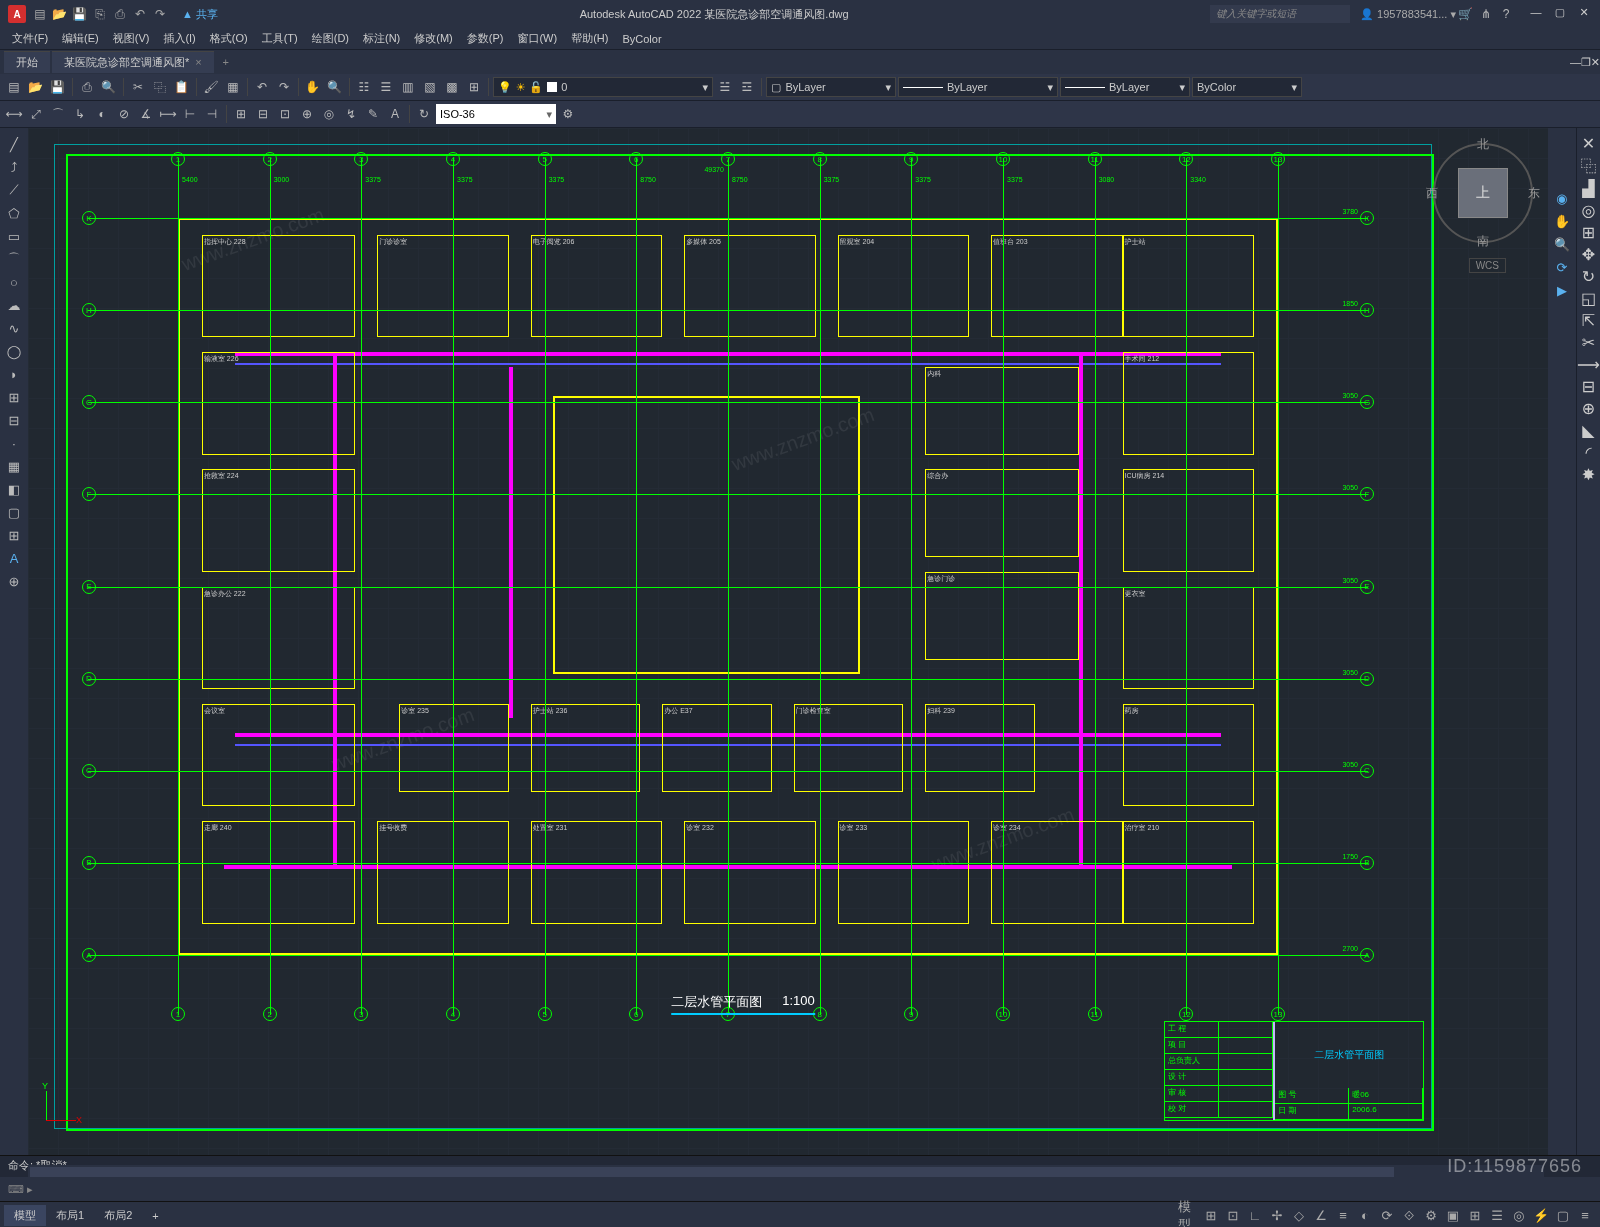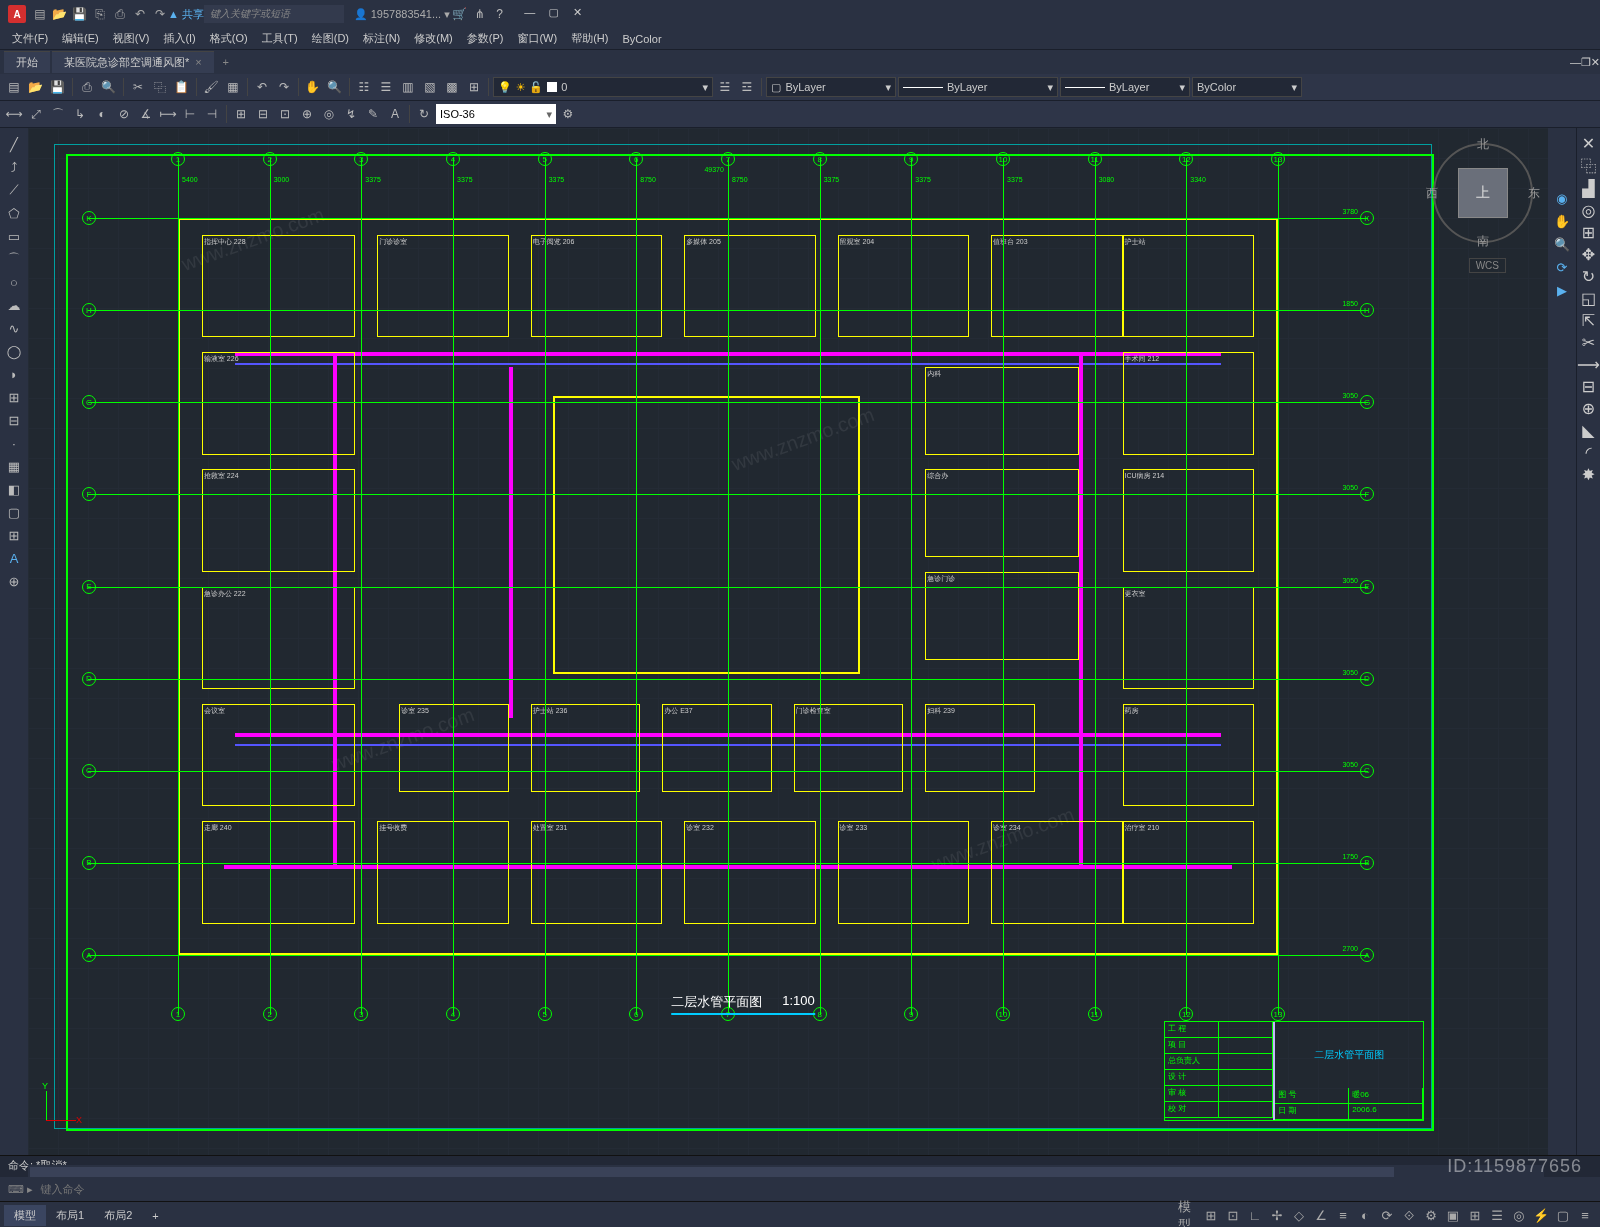--- a/index.html
+++ b/index.html
@@ -3,21 +3,21 @@
 <meta charset="utf-8">
 <style>
 * { margin: 0; padding: 0; box-sizing: border-box; font-family: "Microsoft YaHei", Arial, sans-serif; }
 body { width: 1600px; height: 1227px; background: #1e2430; color: #ccc; overflow: hidden; position: relative; }
 
 
 .titlebar { height: 28px; background: #2a3142; display: flex; align-items: center; padding: 0 8px; font-size: 11px; }
 .titlebar .logo { width: 18px; height: 18px; background: #d32f2f; border-radius: 2px; display: flex; align-items: center; justify-content: center; color: #fff; font-weight: bold; font-size: 10px; margin-right: 6px; }
 .titlebar .qat { display: flex; gap: 4px; }
 .titlebar .qat span { width: 16px; height: 16px; display: flex; align-items: center; justify-content: center; color: #aaa; font-size: 12px; }
-.titlebar .share { color: #5ab1ef; font-size: 11px; }
+.titlebar .share { margin-left: 14px; color: #5ab1ef; font-size: 11px; }
 .titlebar .title { flex: 1; text-align: center; color: #ccc; }
 .titlebar .search { width: 140px; height: 18px; background: #333a4d; font-size: 10px; padding: 0 6px; color: #888; font-style: italic; line-height: 18px; }
 .titlebar .user { margin-left: 10px; color: #aaa; font-size: 11px; }
 .titlebar .winbtns { display: flex; gap: 8px; margin-left: 12px; }
 .titlebar .winbtn { width: 16px; height: 16px; color: #ccc; font-size: 11px; text-align: center; }
 
 
 .menubar { height: 22px; background: #2a3142; display: flex; align-items: center; padding: 0 6px; font-size: 11px; gap: 2px; border-bottom: 1px solid #1a1f2b; }
 .menubar .menuitem { padding: 0 6px; color: #ccc; }
 
@@ -120,20 +120,21 @@
   <div class="qat">
     <span class="toolbtn">▤</span>
     <span class="toolbtn">📂</span>
     <span class="toolbtn">💾</span>
     <span class="toolbtn">⎘</span>
     <span class="toolbtn">⎙</span>
     <span class="toolbtn">↶</span>
     <span class="toolbtn">↷</span>
   </div>
   <div class="share">▲ 共享</div>
+  <div class="title">Autodesk AutoCAD 2022   某医院急诊部空调通风图.dwg</div>
   <div class="search">键入关键字或短语</div>
   <div class="user">👤 <span>1957883541...</span> ▾</div>
   <span class="toolbtn">🛒</span>
   <span class="toolbtn">⋔</span>
   <span class="toolbtn">?</span>
   <div class="winbtns">
     <span class="winbtn">—</span>
     <span class="winbtn">▢</span>
     <span class="winbtn">✕</span>
   </div>
@@ -515,21 +516,20 @@
   </div>
 </div>
 
 <div class="scrollbar-h">
     <div class="thumb"></div>
   </div>
 
 <div class="cmdhistory">命令:  *取消*</div>
 <div class="cmdline">
   <div class="prompt">⌨ ▸</div>
-  <input placeholder="键入命令" style="">
 </div>
 
 <div class="statusbar">
   <div class="smtab active">模型</div>
   <div class="smtab">布局1</div>
   <div class="smtab">布局2</div>
   <div class="smtab">+</div>
   <div class="gap"></div>
   <span class="sbtn">模型</span>
   <span class="sbtn">⊞</span>

